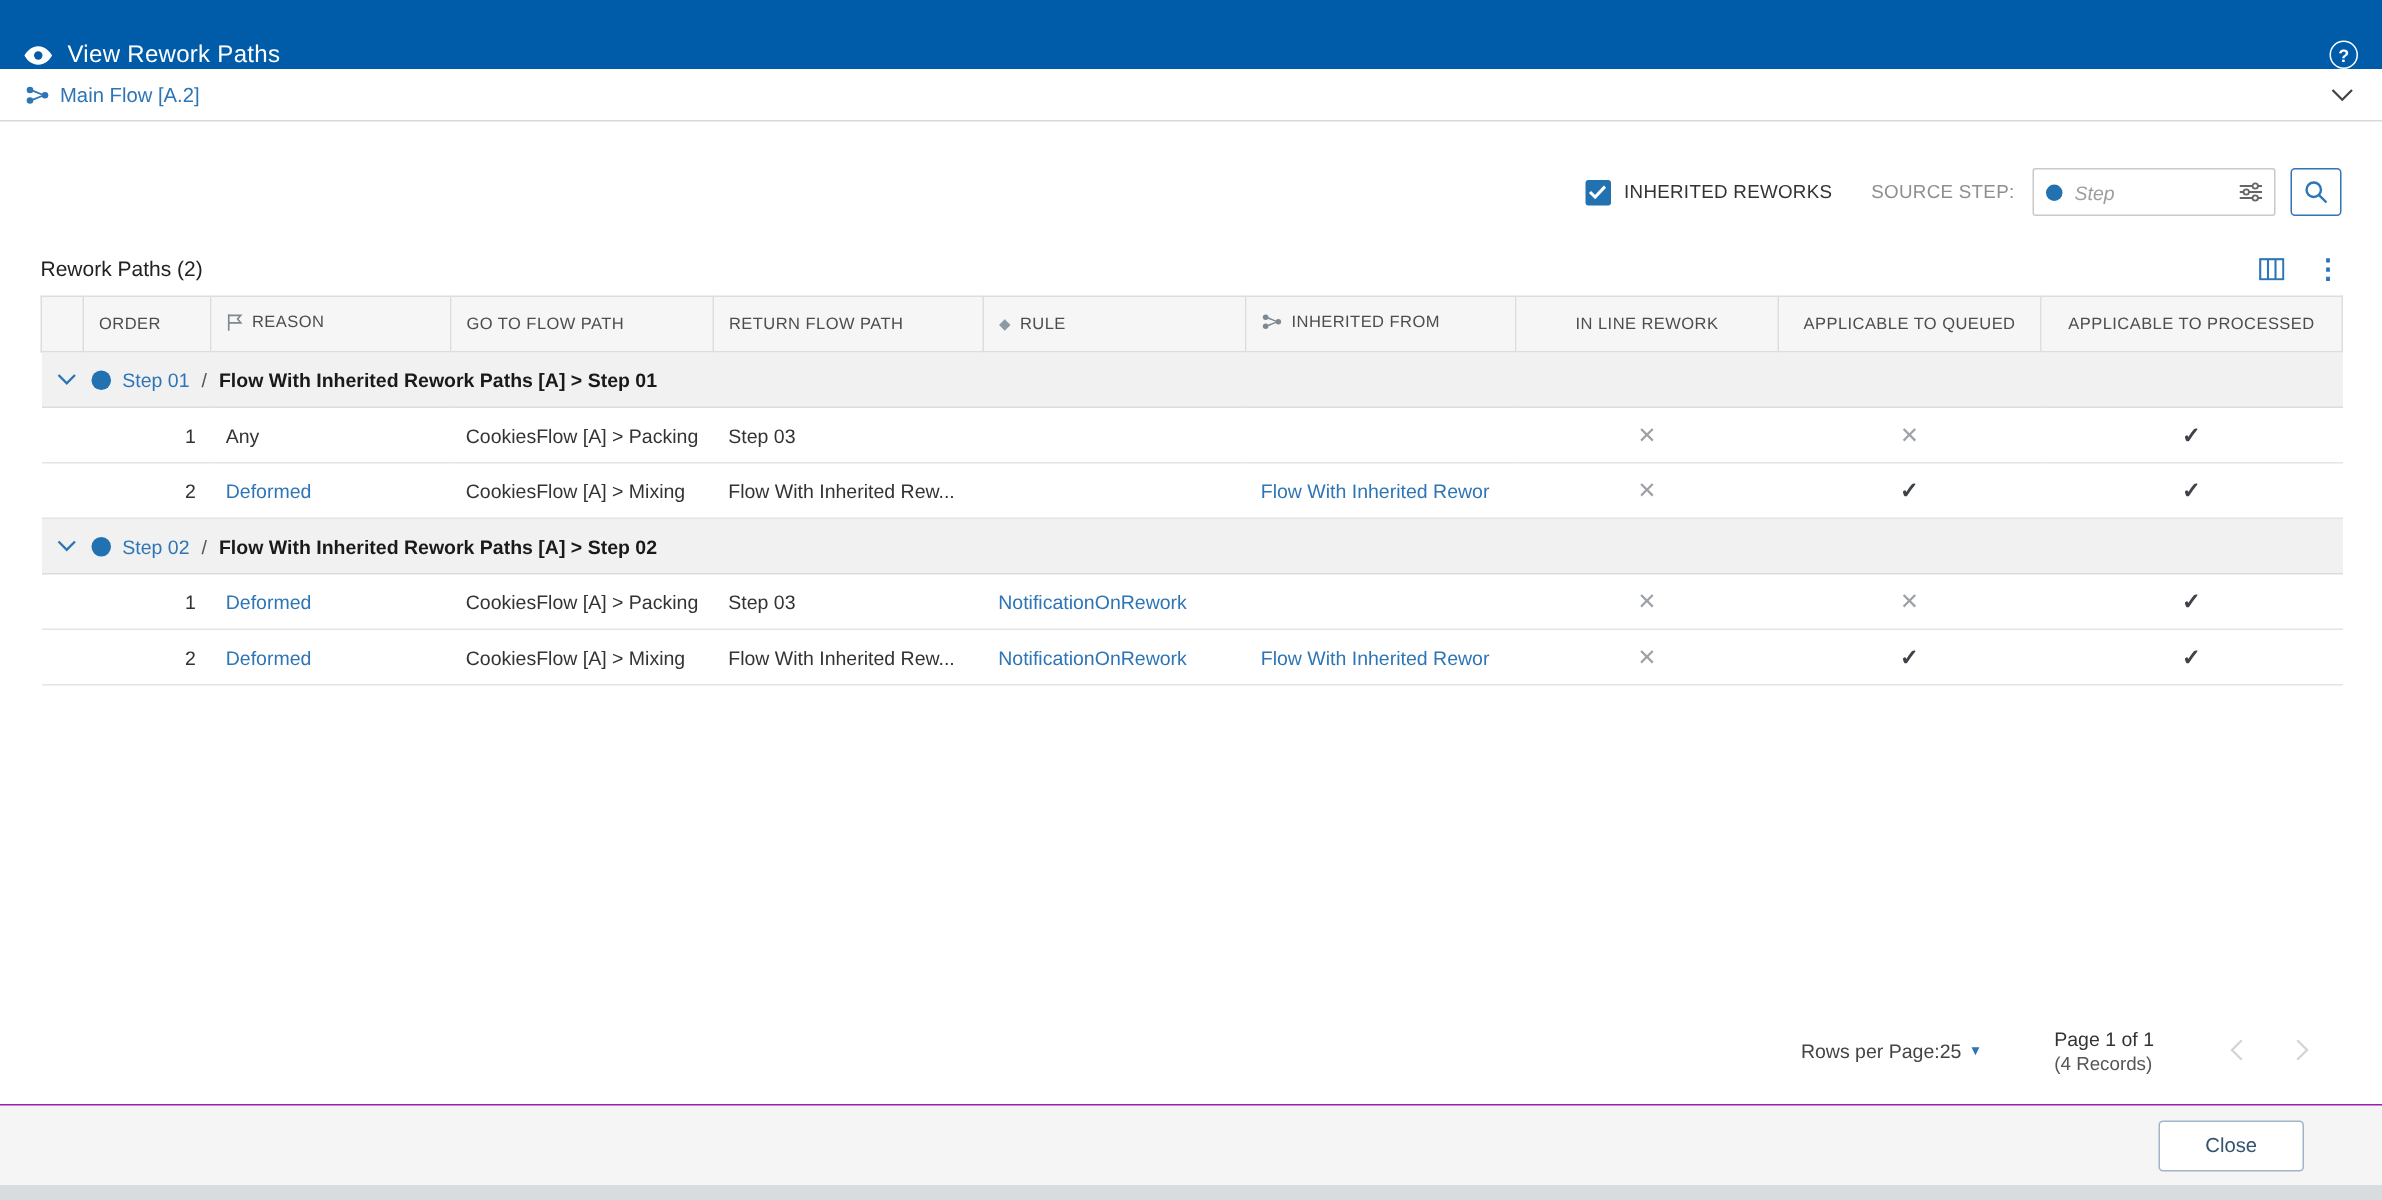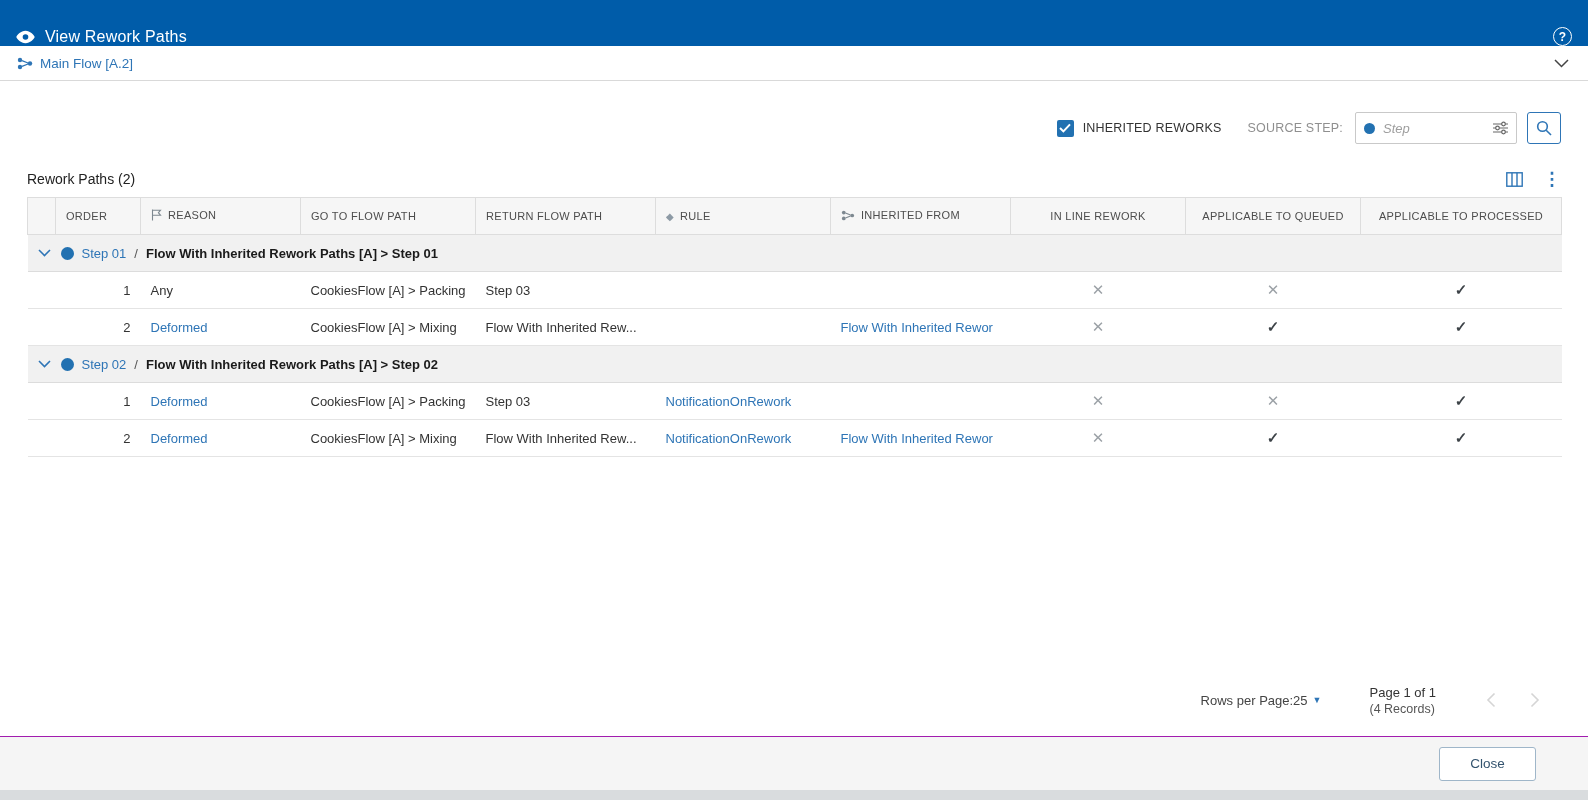--- a/index.html
+++ b/index.html
@@ -88,21 +88,21 @@
   table.rework-table { width: 100%; border-collapse: collapse; table-layout: fixed; }
   .rework-table thead th {
     background: #f6f6f6;
     border: 1px solid #ddd;
     height: 37px;
     font-size: 11px; font-weight: 400; color: #4d4d4d; letter-spacing: .3px;
     text-align: left; padding: 0 10px;
     white-space: nowrap; overflow: hidden;
   }
   .rework-table thead th.center { text-align: center; }
-  .th-inner { display: inline-flex; align-items: center; gap: 6px; }
+  .th-inner { display: inline-flex; align-items: flex-start; gap: 6px; }
   .col-expand { width: 28px; }
   .col-order { width: 85px; }
   .col-reason { width: 160px; }
   .col-goto { width: 175px; }
   .col-return { width: 180px; }
   .col-rule { width: 175px; }
   .col-inherited { width: 180px; }
   .col-inline { width: 175px; }
   .col-queued { width: 175px; }
   .col-processed { width: 201px; }

